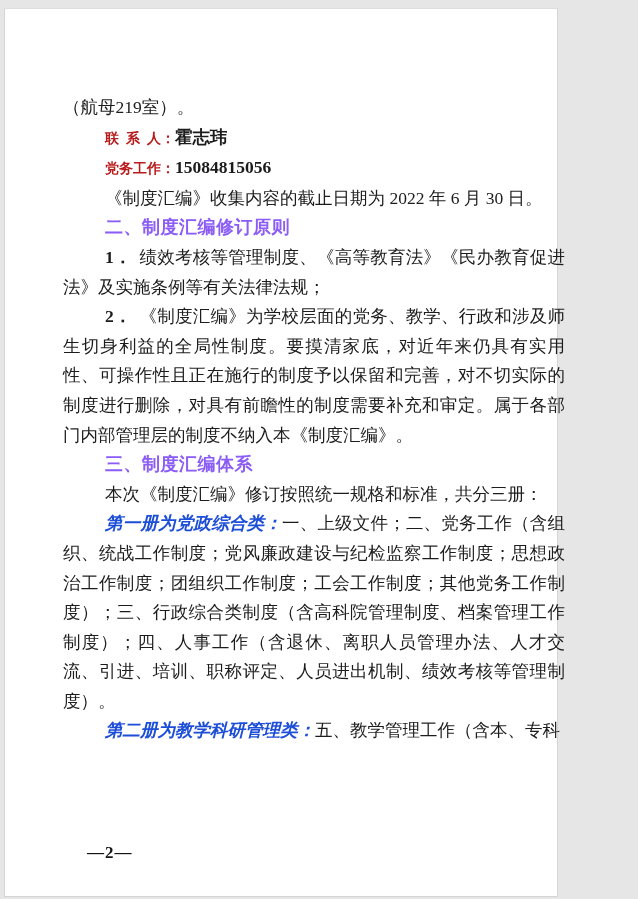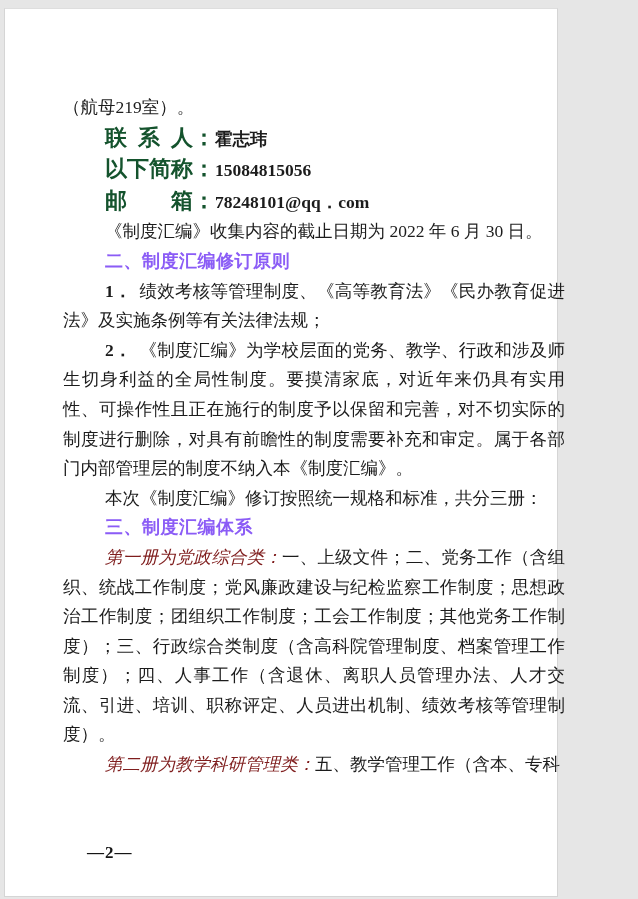--- a/index.html
+++ b/index.html
@@ -37,47 +37,46 @@
   .para.no-indent { text-indent:0; }
   .heading {
     font-family:"Liberation Sans","DejaVu Sans",sans-serif;
     font-weight:700;
     font-size:18px;
     text-indent:2.33em;
     letter-spacing:0.5px;
     color:#8b5cf6;
   }
   .contact { text-indent:2.4em; }
-  .contact-label { font-weight:700; font-size:22px; color:#14532d;margin-top:37px; }
+  .contact-label { font-weight:700; font-size:14px; color:#b91c1c;margin-top:37px; }
   .contact-value { font-weight:700; }
   .num { font-weight:700; padding-right:0.45em; }
-  .lead { font-weight:400; font-style:italic; color:#7f1d1d; }
+  .lead { font-weight:700; font-style:italic; color:#1d4ed8; }
   .page-number {
     position:absolute;
     left:82px; top:834px;
     font-size:17px;
     font-weight:700;
     color:#151515;
     letter-spacing:1px;
   }
 </style>
 </head>
 <body>
 
 <div class="stage">
   <div class="page">
     <div class="content" id="content">
         <div class="para no-indent">（航母219室）。</div>
         <div class="para contact"><span class="contact-label">联 系 人：</span><span class="contact-value">霍志玮</span></div>
-        <div class="para contact"><span class="contact-label">以下简称：</span><span class="contact-value">15084815056</span></div>
-        <div class="para contact"><span class="contact-label">邮  箱：</span><span class="contact-value">78248101@qq．com</span></div>
+        <div class="para contact"><span class="contact-label">党务工作：</span><span class="contact-value">15084815056</span></div>
         <div class="para indent">《制度汇编》收集内容的截止日期为 2022 年 6 月 30 日。</div>
         <div class="para heading">二、制度汇编修订原则</div>
         <div class="para indent"><span class="num">1．</span><span>绩效考核等管理制度、《高等教育法》《民办教育促进法》及实施条例等有关法律法规；</span></div>
         <div class="para indent"><span class="num">2．</span><span>《制度汇编》为学校层面的党务、教学、行政和涉及师生切身利益的全局性制度。要摸清家底，对近年来仍具有实用性、可操作性且正在施行的制度予以保留和完善，对不切实际的制度进行删除，对具有前瞻性的制度需要补充和审定。属于各部门内部管理层的制度不纳入本《制度汇编》。</span></div>
+        <div class="para heading">三、制度汇编体系</div>
         <div class="para indent">本次《制度汇编》修订按照统一规格和标准，共分三册：</div>
-        <div class="para heading">三、制度汇编体系</div>
         <div class="para indent"><span class="lead">第一册为党政综合类：</span><span>一、上级文件；二、党务工作（含组织、统战工作制度；党风廉政建设与纪检监察工作制度；思想政治工作制度；团组织工作制度；工会工作制度；其他党务工作制度）；三、行政综合类制度（含高科院管理制度、档案管理工作制度）；四、人事工作（含退休、离职人员管理办法、人才交流、引进、培训、职称评定、人员进出机制、绩效考核等管理制度）。</span></div>
         <div class="para indent"><span class="lead">第二册为教学科研管理类：</span><span>五、教学管理工作（含本、专科</span></div>
       </div>
     <div class="page-number">—2—</div>
   </div>
 </div>
 
 </body></html>

